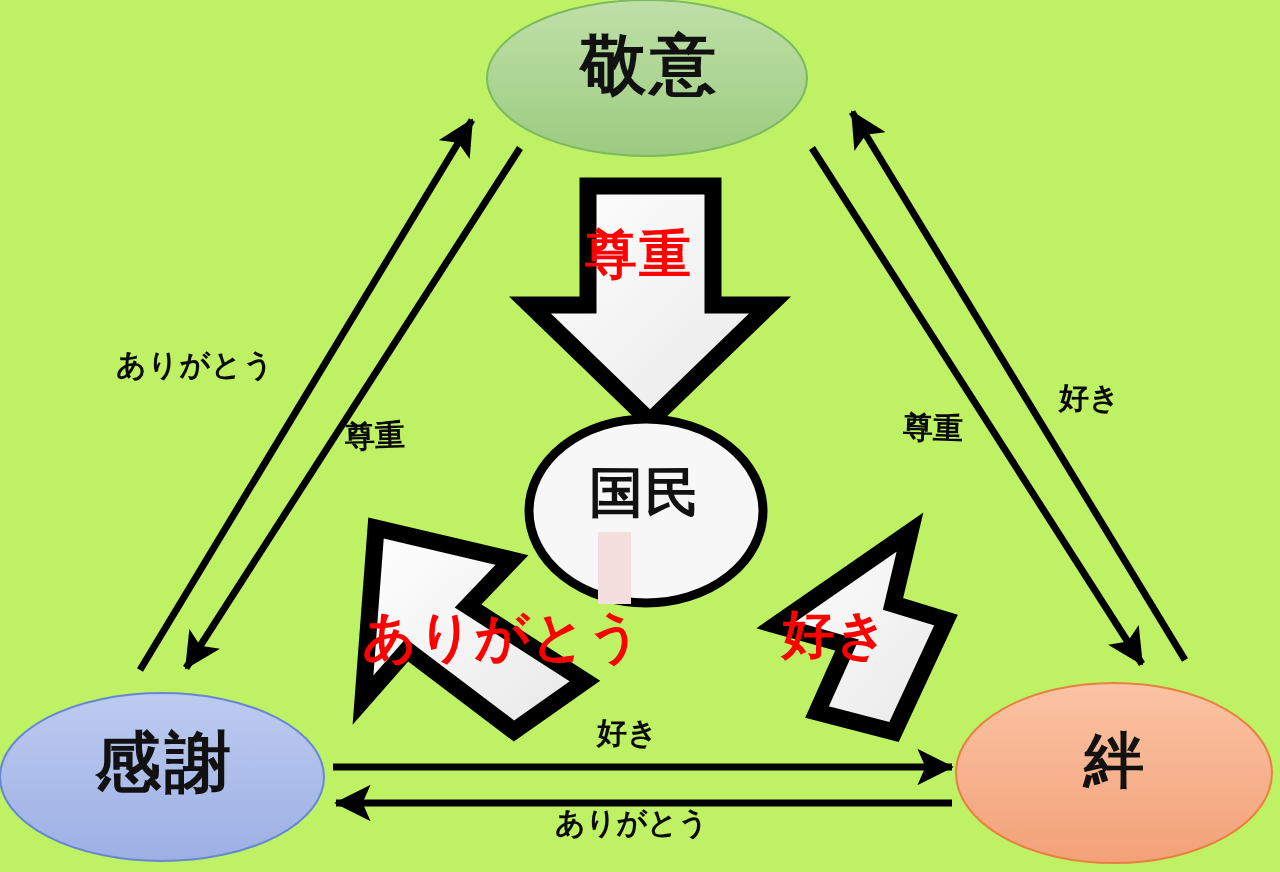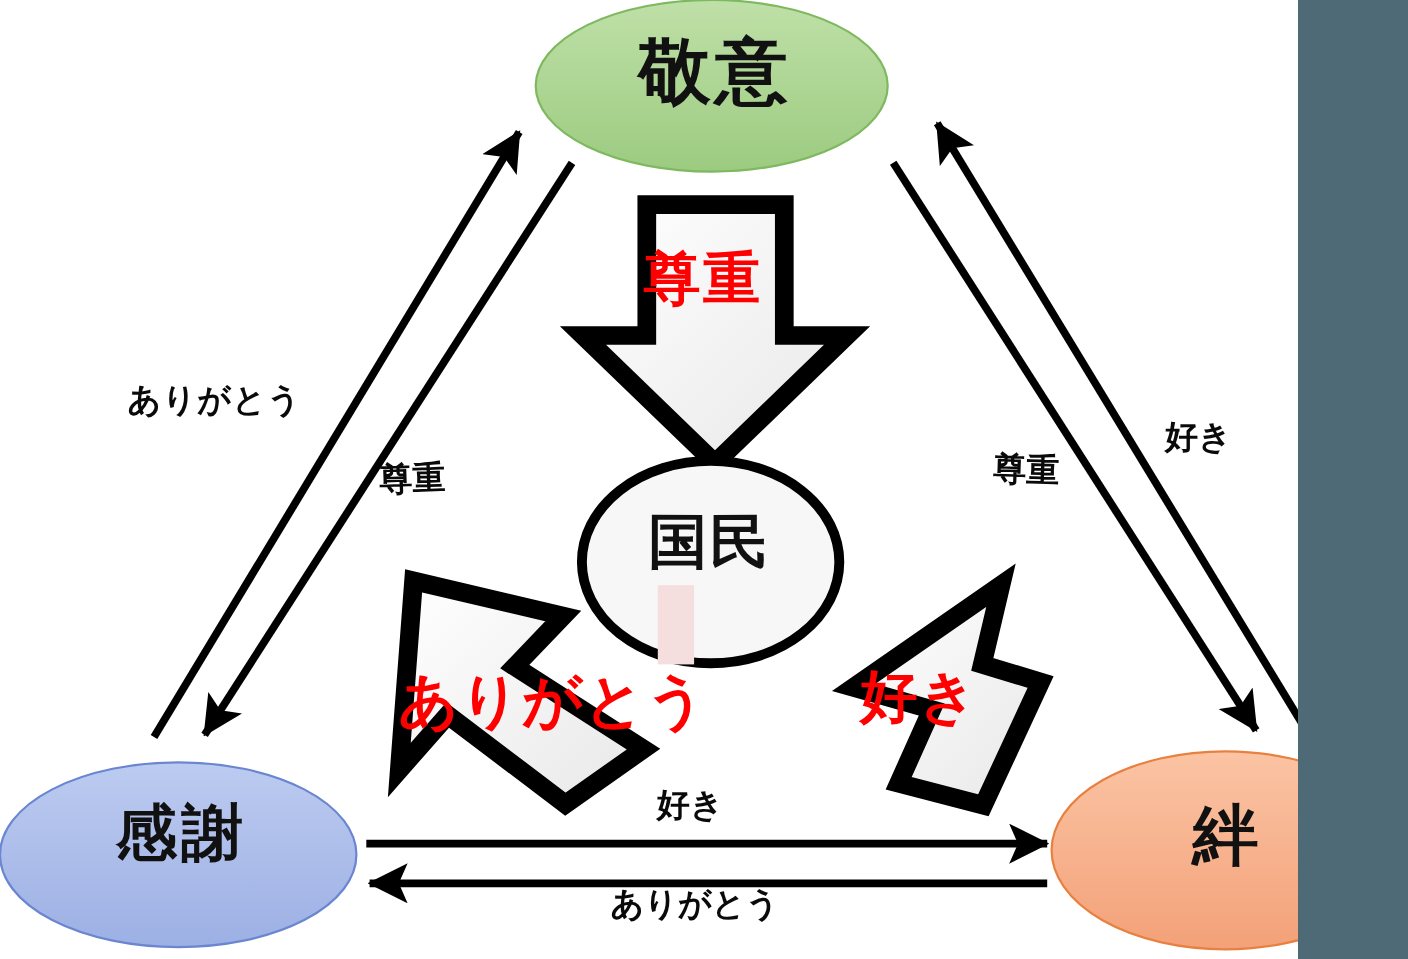--- a/index.html
+++ b/index.html
@@ -5,23 +5,23 @@
   html, body {
     margin: 0;
     padding: 0;
     background: #4d6a76;
   }
   body {
     font-family: "DejaVu Sans", "Liberation Sans", sans-serif;
   }
   #stage {
     position: relative;
-    width: 1180px;
+    width: 1280px;
     height: 872px;
-    background: #ffffff;
+    background: #bef264;
     overflow: hidden;
   }
   #canvas {
     position: absolute;
     left: 0;
     top: 0;
     width: 1280px;
     height: 872px;
   }
   .node-label {
@@ -41,21 +41,21 @@
     line-height: 1;
   }
   .arrow-label {
     position: absolute;
     color: #ff0000;
     font-weight: bold;
     white-space: nowrap;
     line-height: 1;
   }
   .lbl-keii   { left: 545px; top: 32px;  width: 210px; font-size: 66px; letter-spacing: 4px; }
-  .lbl-kansha { left: 60px;  top: 730px; width: 210px; font-size: 56px; letter-spacing: 4px; }
+  .lbl-kansha { left: 60px;  top: 730px; width: 210px; font-size: 66px; letter-spacing: 4px; }
   .lbl-kizuna { left: 1035px;top: 730px; width: 160px; font-size: 60px; letter-spacing: 2px; }
   .lbl-kokumin{ left: 570px; top: 466px; width: 150px; font-size: 54px; font-weight: bold; letter-spacing: 2px; }
 
   .al-sonchou-big { left: 585px; top: 228px; font-size: 52px; letter-spacing: 2px; }
   .al-arigatou-big{ left: 362px; top: 610px; font-size: 54px; letter-spacing: 1px; }
   .al-suki-big    { left: 782px; top: 608px; font-size: 52px; letter-spacing: 1px; }
 
   .el-arigatou-left { left: 116px; top: 350px; font-size: 30px; letter-spacing: 1px; }
   .el-sonchou-left  { left: 345px; top: 421px; font-size: 30px; transform: rotate(-2deg); }
   .el-sonchou-right { left: 903px; top: 413px; font-size: 30px; transform: rotate(2deg); }

